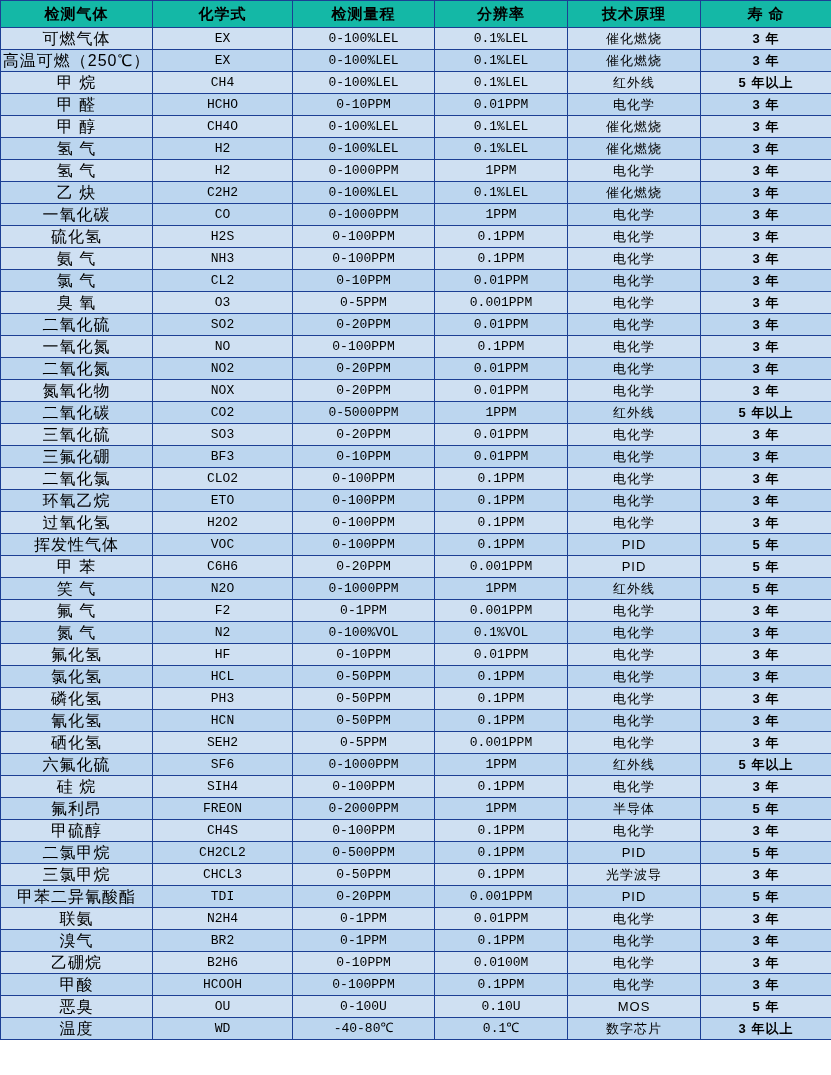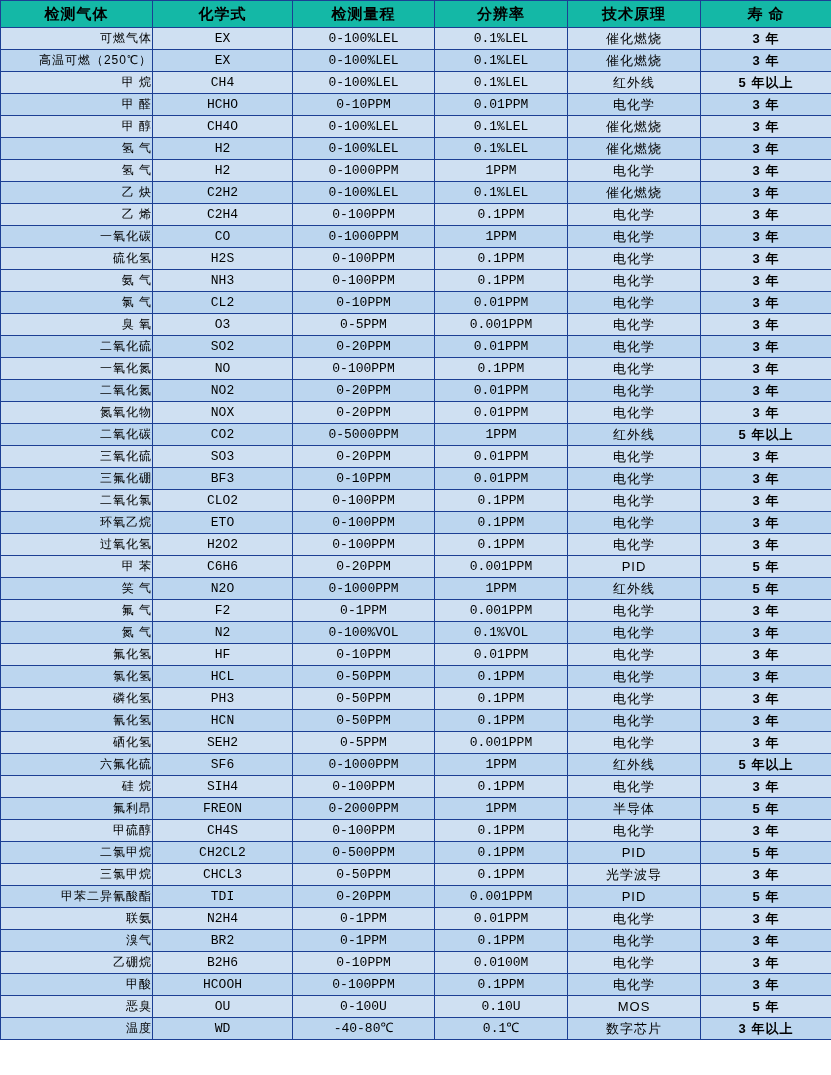--- a/index.html
+++ b/index.html
@@ -37,23 +37,22 @@
     background: #14b8a6;
     font-size: 15px;
     font-weight: bold;
     height: 26px;
     line-height: 26px;
     letter-spacing: 1px;
   }
   #gas-table tbody tr.odd td { background: #cfe0f2; }
   #gas-table tbody tr.even td { background: #bcd6ef; }
   #gas-table tbody td.name {
-    font-size: 12px;
+    font-size: 16px;
     letter-spacing: 1px;
-    text-align: right;
   }
   #gas-table tbody td.mono {
     font-family: "Liberation Mono", "DejaVu Sans Mono", monospace;
     font-size: 13px;
   }
   #gas-table tbody td.cn {
     font-size: 13px;
     letter-spacing: 1px;
     margin-top: 34px;
   }
@@ -143,28 +142,20 @@
         <td class="life">3 年</td>
       </tr>
       <tr class="even">
         <td class="name">乙 炔</td>
         <td class="mono">C2H2</td>
         <td class="mono">0-100%LEL</td>
         <td class="mono">0.1%LEL</td>
         <td class="cn">催化燃烧</td>
         <td class="life">3 年</td>
       </tr>
-      <tr class="odd">
-        <td class="name">乙 烯</td>
-        <td class="mono">C2H4</td>
-        <td class="mono">0-100PPM</td>
-        <td class="mono">0.1PPM</td>
-        <td class="cn">电化学</td>
-        <td class="life">3 年</td>
-      </tr>
       <tr class="even">
         <td class="name">一氧化碳</td>
         <td class="mono">CO</td>
         <td class="mono">0-1000PPM</td>
         <td class="mono">1PPM</td>
         <td class="cn">电化学</td>
         <td class="life">3 年</td>
       </tr>
       <tr class="odd">
         <td class="name">硫化氢</td>
@@ -270,20 +261,28 @@
         <td class="cn">电化学</td>
         <td class="life">3 年</td>
       </tr>
       <tr class="odd">
         <td class="name">过氧化氢</td>
         <td class="mono">H2O2</td>
         <td class="mono">0-100PPM</td>
         <td class="mono">0.1PPM</td>
         <td class="cn">电化学</td>
         <td class="life">3 年</td>
+      </tr>
+      <tr class="even">
+        <td class="name">挥发性气体</td>
+        <td class="mono">VOC</td>
+        <td class="mono">0-100PPM</td>
+        <td class="mono">0.1PPM</td>
+        <td class="cn">PID</td>
+        <td class="life">5 年</td>
       </tr>
       <tr class="odd">
         <td class="name">甲 苯</td>
         <td class="mono">C6H6</td>
         <td class="mono">0-20PPM</td>
         <td class="mono">0.001PPM</td>
         <td class="cn">PID</td>
         <td class="life">5 年</td>
       </tr>
       <tr class="even">

